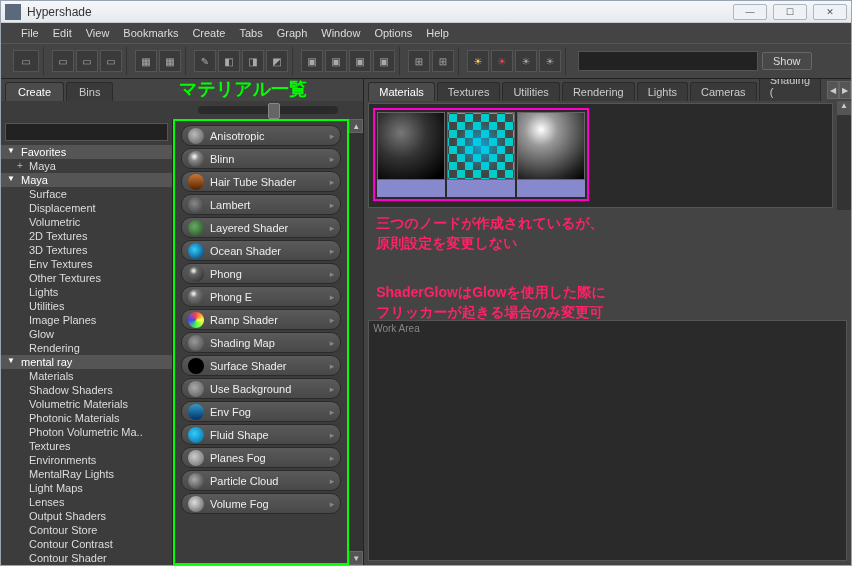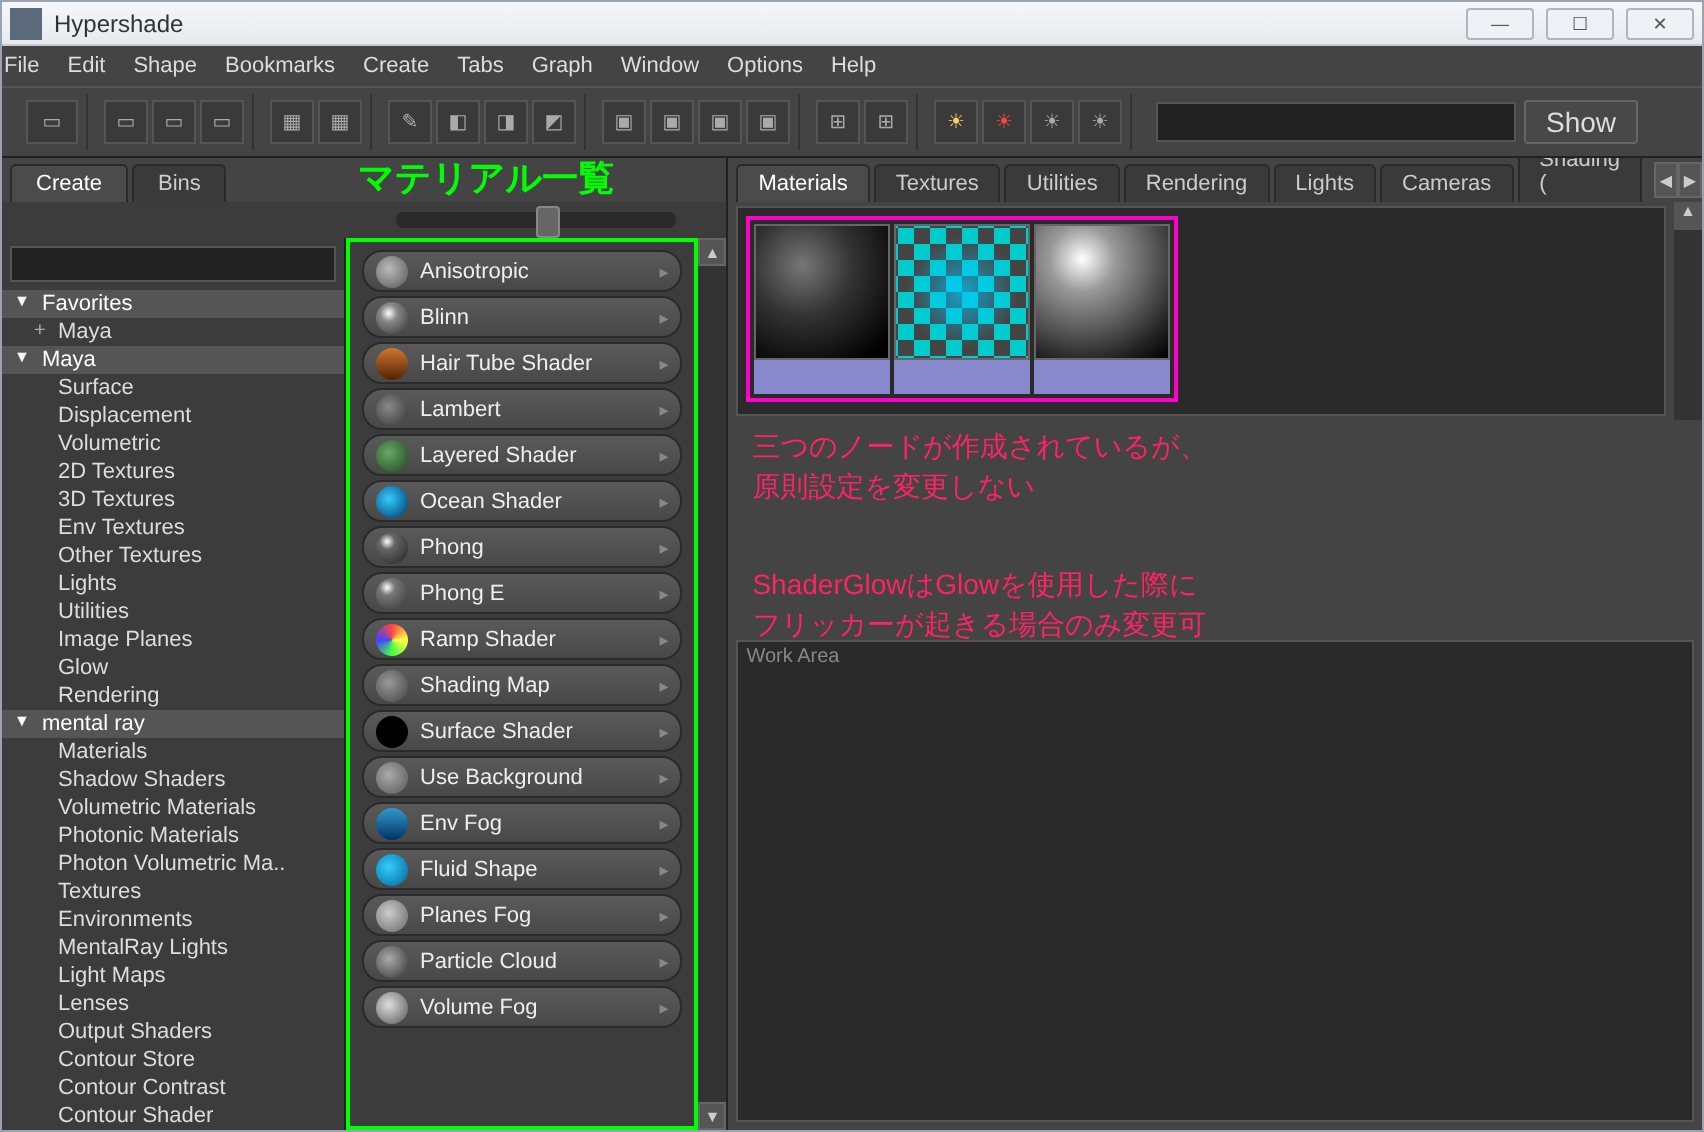--- a/index.html
+++ b/index.html
@@ -4,28 +4,28 @@
 <style>
 * { margin: 0; padding: 0; box-sizing: border-box; font-family: Arial, sans-serif; }
 body { background: #fff; width: 852px; height: 566px; overflow: hidden; }
 .window { width: 852px; height: 566px; border: 1px solid #9aa4b0; background: #e8ecf0; display: flex; flex-direction: column; }
 .titlebar { height: 28px; background: linear-gradient(#f5f7fa,#e6e9ee); display: flex; align-items: center; padding: 0 4px; border-bottom: 1px solid #c8ccd0; }
 .titlebar-icon { width: 16px; height: 16px; background: #5a6a7a; margin-right: 6px; }
 .titlebar-text { font-size: 12px; color: #333; flex: 1; }
 .win-btns { display: flex; gap: 6px; }
 .win-btn { width: 34px; height: 16px; border: 1px solid #b0b6bd; background: #eef2f6; border-radius: 2px; display: flex; align-items: center; justify-content: center; font-size: 9px; color: #555; }
 .app-body { flex: 1; background: #444; display: flex; flex-direction: column; }
-.menubar { height: 20px; background: #444; display: flex; align-items: center; padding: 0 1px; gap: 14px; font-size: 11px; color: #ddd; }
+.menubar { height: 20px; background: #444; display: flex; align-items: center; padding: 0 20px; gap: 14px; font-size: 11px; color: #ddd; }
 .menubar span { cursor: default; }
 .toolbar { height: 36px; background: #444; border-top: 1px solid #555; border-bottom: 1px solid #222; display: flex; align-items: center; padding: 0 8px; gap: 4px; }
 .tb-group { display: flex; gap: 2px; padding: 0 4px; border-right: 1px solid #333; height: 28px; align-items: center; }
 .tb-btn { width: 22px; height: 22px; background: #3a3a3a; border: 1px solid #555; display: flex; align-items: center; justify-content: center; font-size: 10px; color: #aaa; }
 .tb-wide { width: 26px; }
 .tb-input { flex: 1; max-width: 180px; height: 20px; background: #222; border: 1px solid #555; margin-left: 8px; }
-.tb-show { padding: 2px 10px; background: #484848; border: 1px solid #666; color: #ddd; font-size: 14px; border-radius: 2px; }
+.tb-show { padding: 2px 10px; background: #484848; border: 1px solid #666; color: #ddd; font-size: 11px; border-radius: 2px; }
 .main-split { flex: 1; display: flex; overflow: hidden; }
 .left-pane { width: 372px; background: #444; display: flex; flex-direction: column; border-right: 1px solid #222; }
 .right-pane { flex: 1; background: #444; display: flex; flex-direction: column; position: relative; }
 .tabs { height: 22px; display: flex; align-items: flex-end; padding: 0 4px; background: #444; font-size: 11px; position: relative; }
 .tab { padding: 3px 12px; background: #3a3a3a; color: #ccc; border: 1px solid #2a2a2a; border-bottom: none; margin-right: 2px; border-radius: 3px 3px 0 0; cursor: default; }
 .tab.active { background: #4b4b4b; color: #fff; }
 .annot-green { position: absolute; color: #00ff00; font-weight: bold; font-size: 18px; font-family: sans-serif; pointer-events: none; }
 .left-body { flex: 1; display: flex; overflow: hidden; }
 .tree-col { width: 172px; background: #3c3c3c; display: flex; flex-direction: column; overflow: hidden; border-right: 1px solid #222; }
 .slider-row { height: 18px; background: #3c3c3c; display: flex; align-items: center; justify-content: center; }
@@ -50,21 +50,21 @@
 .right-tabs .tab { padding: 3px 10px; }
 .node-panel { height: 105px; background: #2a2a2a; border: 1px solid #555; margin: 2px 4px; position: relative; display: flex; align-items: flex-start; padding: 4px; gap: 4px; }
 .magenta-box { border: 2px solid #ff00cc; padding: 2px; display: flex; gap: 2px; }
 .node { width: 68px; display: flex; flex-direction: column; }
 .node-thumb { width: 68px; height: 68px; background: #333; border: 1px solid #666; }
 .node-label { height: 16px; background: #8888cc; font-size: 10px; color: #000; font-family: monospace; text-align: center; overflow: hidden; padding-top: 17px; }
 .sphere-dark { background: radial-gradient(circle at 35% 30%, #777 0%, #333 40%, #000 90%); }
 .checker { background: repeating-conic-gradient(#444 0 25%, #0cc 0 50%) 50% / 16px 16px; position: relative; }
 .checker::after { content:''; position:absolute; inset:0; background: radial-gradient(circle at 50% 50%, rgba(0,200,255,0.7), transparent 60%); }
 .sphere-grey { background: radial-gradient(circle at 35% 25%, #fff 0%, #999 25%, #222 80%, #000 100%); }
-.annot-red { position: absolute; color: #ff2266; font-weight: normal; font-size: 14px; line-height: 1.4; pointer-events: none; white-space: pre; }
+.annot-red { position: absolute; color: #ff2266; font-weight: bold; font-size: 14px; line-height: 1.4; pointer-events: none; white-space: pre; }
 .work-area { flex: 1; background: #2a2a2a; border: 1px solid #555; margin: 0 4px 4px 4px; position: relative; }
 .work-area-label { position: absolute; top: 2px; left: 4px; font-size: 10px; color: #888; }
 .right-scroll { width: 14px; background: #333; display: flex; flex-direction: column; }
 .nav-arrows { display: flex; gap: 0; }
 .nav-arrows .na { width: 12px; height: 18px; background: #555; border: 1px solid #666; display: flex; align-items: center; justify-content: center; font-size: 8px; color: #ccc; }
 </style>
 </head>
 <body>
 
 <div class="window">
@@ -74,21 +74,21 @@
     <div class="win-btns">
       <div class="win-btn">—</div>
       <div class="win-btn">☐</div>
       <div class="win-btn">✕</div>
     </div>
   </div>
   <div class="app-body">
     <div class="menubar" id="menubar">
         <span>File</span>
         <span>Edit</span>
-        <span>Shape</span>
+        <span>View</span>
         <span>Bookmarks</span>
         <span>Create</span>
         <span>Tabs</span>
         <span>Graph</span>
         <span>Window</span>
         <span>Options</span>
         <span>Help</span>
       </div>
     <div class="toolbar">
       <div class="tb-group">

